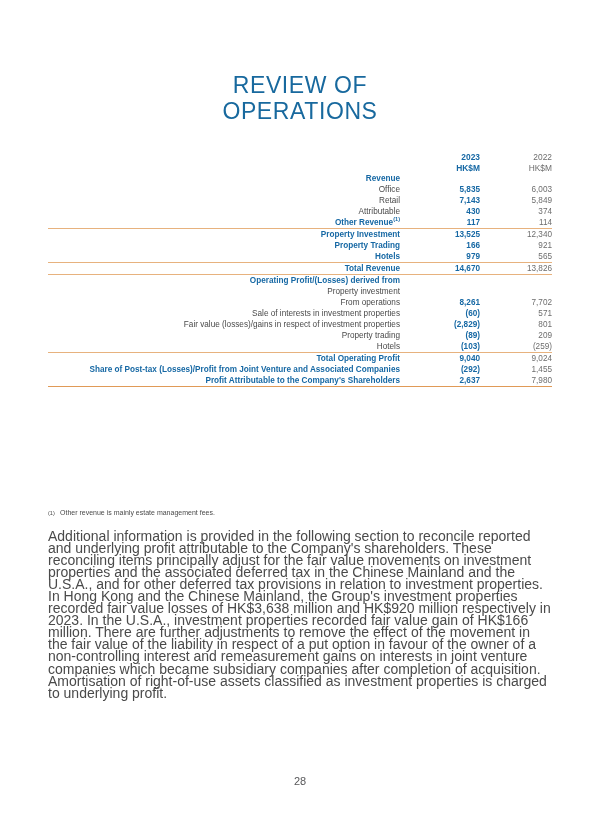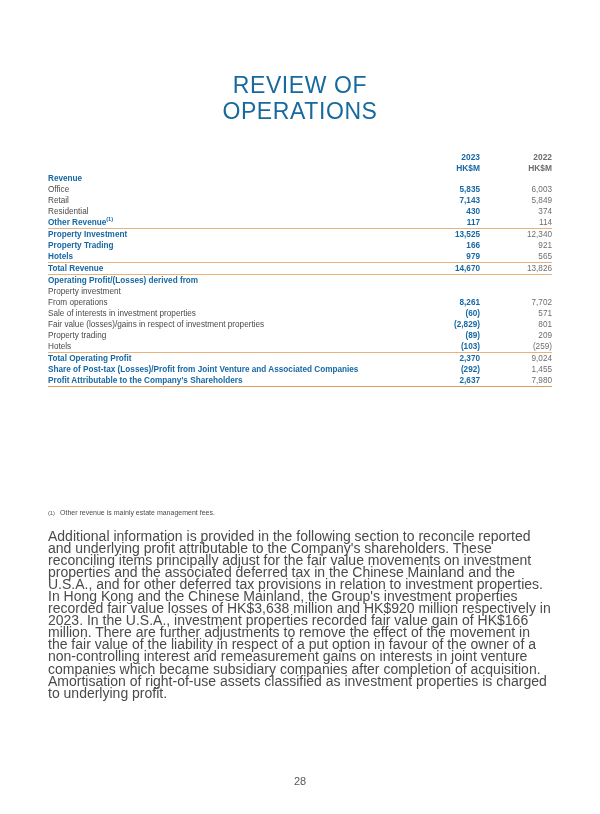--- a/index.html
+++ b/index.html
@@ -56,34 +56,35 @@
   .col-2022  { width: 72px; }
 
   th.hd {
     font-weight: 700;
     text-align: right;
     padding-bottom: 1px;
     line-height: 10.5px;
     font-size: 8.4px;
   }
   th.hd.blue { color: #1668a4; }
-  th.hd.gray { color: #6d6d6d; font-weight: 700; }
+  th.hd.gray { color: #6d6d6d; font-weight: 400; }
   th.hd-blank { }
 
   tr.rule-top > td {
     border-top: 1px solid #e7b27e;
   }
   tr.rule-bottom-strong > td {
     border-bottom: 1.3px solid #e09a57;
   }
 
   td.lbl {
     padding-top: 3.5px;
     padding-bottom: 3.5px;
     line-height: 11px;
+    text-align: right;
   }
   td.val {
     text-align: right;
     padding-top: 3.5px;
     padding-bottom: 3.5px;
     line-height: 11px;
     white-space: nowrap;
   }
   td.val.y23 { color: #1668a4; font-weight: 700; }
   td.val.y22 { color: #6d6d6d; }
@@ -176,21 +177,21 @@
             <td class="lbl plain ind1">Office</td>
             <td class="val y23">5,835</td>
             <td class="val y22">6,003</td>
           </tr>
           <tr>
             <td class="lbl plain ind1">Retail</td>
             <td class="val y23">7,143</td>
             <td class="val y22">5,849</td>
           </tr>
           <tr>
-            <td class="lbl plain ind1">Residential</td>
+            <td class="lbl plain ind1">Attributable</td>
             <td class="val y23">430</td>
             <td class="val y22">374</td>
           </tr>
           <tr>
             <td class="lbl bold-blue">Other Revenue<sup class="fn">(1)</sup></td>
             <td class="val y23">117</td>
             <td class="val y22">114</td>
           </tr>
           <tr class="rule-top">
             <td class="lbl bold-blue">Property Investment</td>
@@ -242,21 +243,21 @@
             <td class="val y23">(89)</td>
             <td class="val y22">209</td>
           </tr>
           <tr>
             <td class="lbl plain ind1">Hotels</td>
             <td class="val y23">(103)</td>
             <td class="val y22">(259)</td>
           </tr>
           <tr class="rule-top">
             <td class="lbl bold-blue">Total Operating Profit</td>
-            <td class="val y23">2,370</td>
+            <td class="val y23">9,040</td>
             <td class="val y22">9,024</td>
           </tr>
           <tr>
             <td class="lbl bold-blue">Share of Post-tax (Losses)/Profit from Joint Venture and Associated Companies</td>
             <td class="val y23">(292)</td>
             <td class="val y22">1,455</td>
           </tr>
           <tr class=" rule-bottom-strong">
             <td class="lbl bold-blue">Profit Attributable to the Company's Shareholders</td>
             <td class="val y23">2,637</td>

